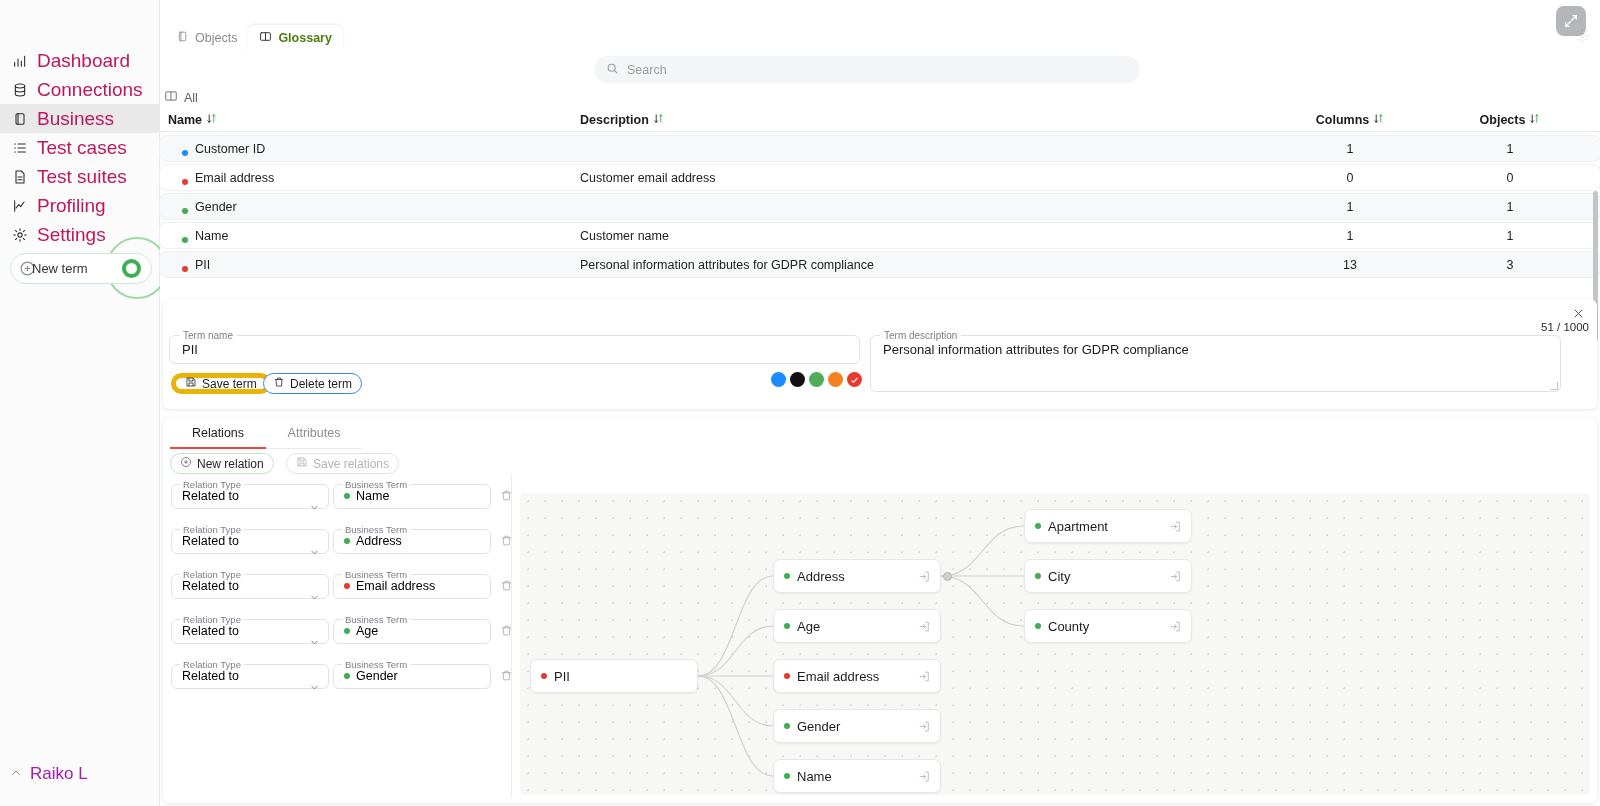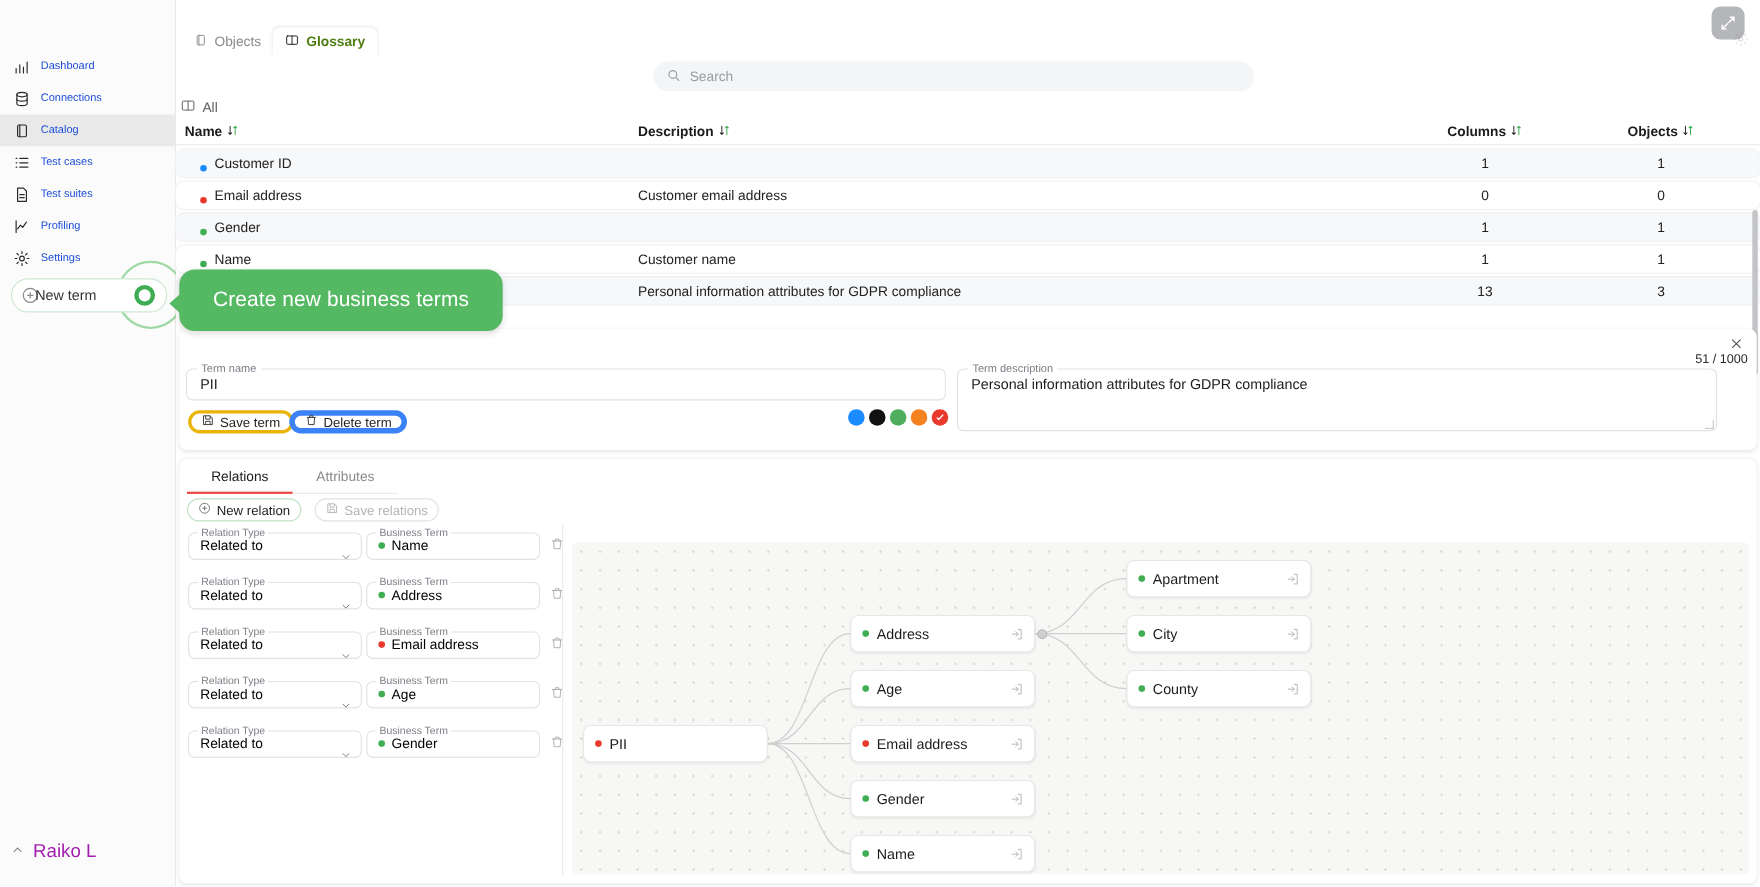--- a/index.html
+++ b/index.html
@@ -13,21 +13,21 @@
 
   
   #sidebar {
     position: absolute; left: 0; top: 0; width: 160px; height: 806px;
     background: #fbfbfb; border-right: 1px solid #e9e9e9;
   }
   .nav-list { margin-top: 46px; }
   .nav-item {
     display: flex; align-items: center; gap: 9px;
     height: 29px; padding-left: 11px;
-    font-size: 10px; color: #1d4ed8; cursor: pointer;
+    font-size: 19px; color: #be185d; cursor: pointer;
   }
   .nav-item.active { background: #e9e9e9; }
   .nav-icon { width: 17px; height: 17px; display:flex; align-items:center; justify-content:center; flex:0 0 17px; }
   .nav-icon svg { width: 16px; height: 16px; display:block; }
 
   
   #newterm-wrap { position: absolute; left: 10px; top: 253px; }
   #newterm-halo {
     position: absolute; left: 96px; top: -16px;
     width: 62px; height: 62px; border-radius: 50%;
@@ -169,22 +169,22 @@
     position:absolute; right:2px; bottom:1px; width:8px; height:8px;
     border-right:1px solid #c9c9c9; border-bottom:1px solid #c9c9c9;
   }
 
   .pillbtn {
     position:absolute; height: 21px; border-radius: 11px;
     display:flex; align-items:center; gap:5px; padding: 0 9px;
     font-size: 12px; background:#fff; cursor:pointer;
   }
   .pillbtn svg { width: 12px; height: 12px; }
-  #btn-save { left: 8px; top: 74px; border: 3px solid #eab308; color:#1f1f1f; }
-  #btn-delete { left: 100px; top: 74px; border: 5px solid #3b82f6; color:#1f1f1f; }
+  #btn-save { left: 8px; top: 74px; border: 5px solid #eab308; color:#1f1f1f; }
+  #btn-delete { left: 100px; top: 74px; border: 1px solid #3b82f6; color:#1f1f1f; }
 
   #swatches { position:absolute; left: 608px; top: 73px; display:flex; gap:4px; }
   .sw { width: 15px; height: 15px; border-radius: 50%; cursor:pointer;
         display:flex; align-items:center; justify-content:center; }
   .sw svg { width: 9px; height: 9px; }
 
   
   #relpanel {
     position:absolute; left: 3px; top: 366px; width: 1434px; height: 386px;
     background: #fff; border-radius: 7px;
@@ -270,21 +270,21 @@
           </span>
           <span>Connections</span>
         </div>
         <div class="nav-item active">
           <span class="nav-icon">
             <svg viewBox="0 0 24 24" fill="none" stroke="#2b2b2b" stroke-width="1.6" stroke-linecap="round" stroke-linejoin="round">
               <rect x="6" y="4" width="12" height="16" rx="2"></rect>
               <path d="M9 4v16"></path>
             </svg>
           </span>
-          <span>Catalog</span>
+          <span>Business</span>
         </div>
         <div class="nav-item">
           <span class="nav-icon">
             <svg viewBox="0 0 24 24" fill="none" stroke="#2b2b2b" stroke-width="1.6" stroke-linecap="round" stroke-linejoin="round">
               <path d="M9 6h11M9 12h11M9 18h11M4 6h1M4 12h1M4 18h1"></path>
             </svg>
           </span>
           <span>Test cases</span>
         </div>
         <div class="nav-item">
@@ -333,24 +333,20 @@
     <div id="user-row">
       <span>
         <svg viewBox="0 0 24 24" fill="none" stroke="#8a8a8a" stroke-width="2">
             <path d="M5 15l7-7 7 7"></path>
           </svg>
       </span>
       <span>Raiko L</span>
     </div>
   </div>
 
-  <div id="callout">
-    <span class="tip"></span>
-    <span>Create new business terms</span>
-  </div>
 
   <div id="tabbar">
     <div class="tabs" id="top-tabs">
         <div class="tab">
           <span><svg viewBox="0 0 24 24" fill="none" stroke="#8a8a8a" stroke-width="1.6" stroke-linecap="round" stroke-linejoin="round">
               <rect x="6" y="4" width="12" height="16" rx="2"></rect>
               <path d="M9 4v16"></path>
             </svg></span>
           <span>Objects</span>
         </div>

